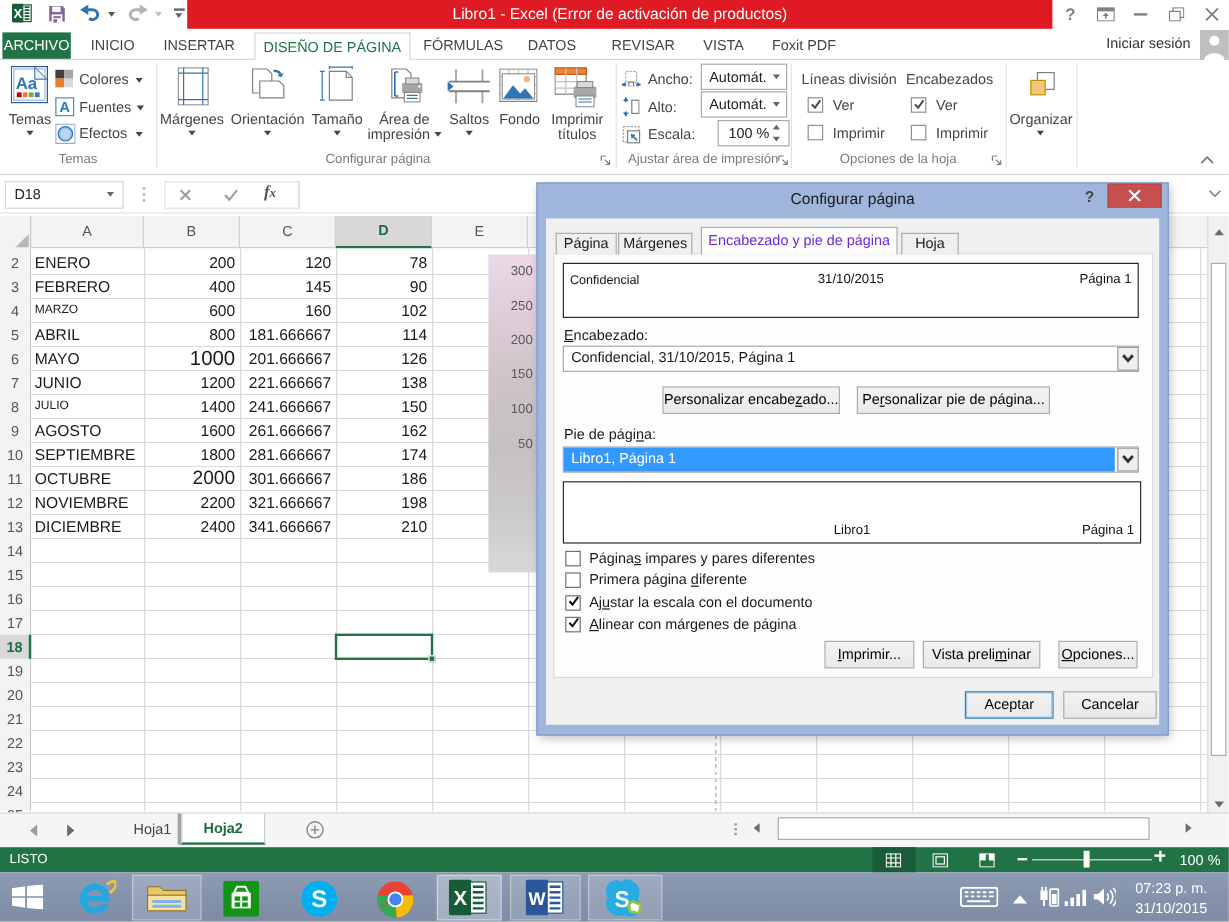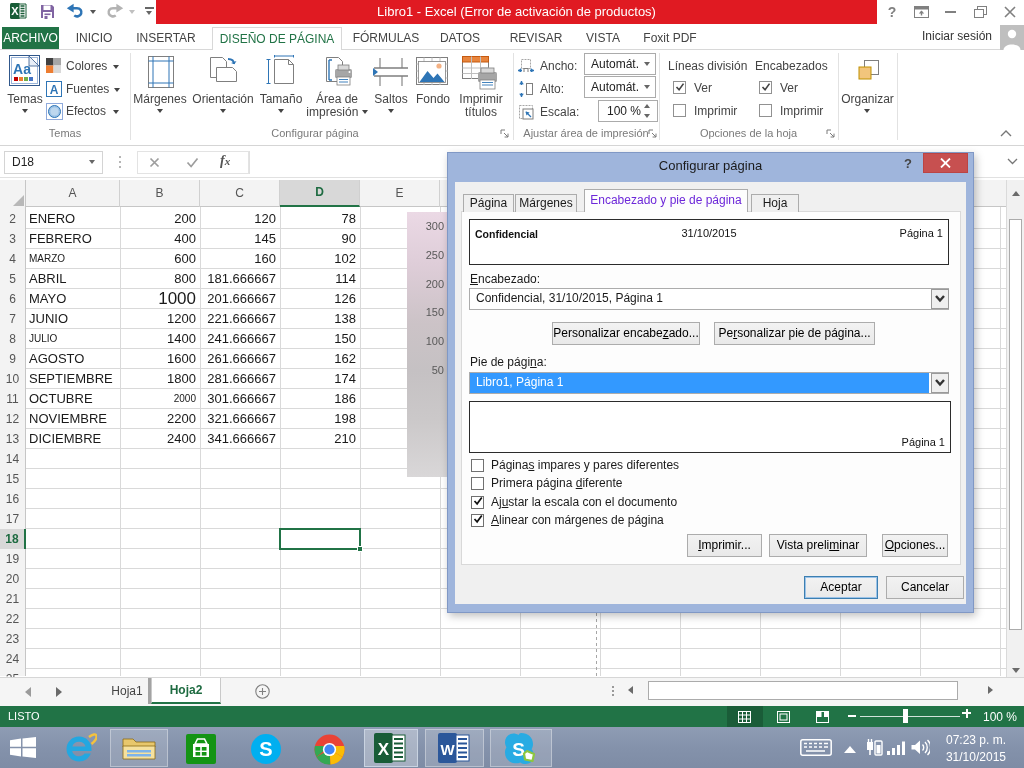--- a/index.html
+++ b/index.html
@@ -350,21 +350,21 @@
 <div class="a" style="left:280px;top:329px;width:76px;height:20px;font-size:13px;color:#1a1a1a;line-height:20px;text-align:right">150</div>
 <div class="a" style="left:29px;top:349px;width:88px;height:20px;font-size:13px;color:#1a1a1a;line-height:20px">AGOSTO</div>
 <div class="a" style="left:120px;top:349px;width:76px;height:20px;font-size:13px;color:#1a1a1a;line-height:20px;text-align:right">1600</div>
 <div class="a" style="left:200px;top:349px;width:76px;height:20px;font-size:13px;color:#1a1a1a;line-height:20px;text-align:right">261.666667</div>
 <div class="a" style="left:280px;top:349px;width:76px;height:20px;font-size:13px;color:#1a1a1a;line-height:20px;text-align:right">162</div>
 <div class="a" style="left:29px;top:369px;width:88px;height:20px;font-size:13px;color:#1a1a1a;line-height:20px">SEPTIEMBRE</div>
 <div class="a" style="left:120px;top:369px;width:76px;height:20px;font-size:13px;color:#1a1a1a;line-height:20px;text-align:right">1800</div>
 <div class="a" style="left:200px;top:369px;width:76px;height:20px;font-size:13px;color:#1a1a1a;line-height:20px;text-align:right">281.666667</div>
 <div class="a" style="left:280px;top:369px;width:76px;height:20px;font-size:13px;color:#1a1a1a;line-height:20px;text-align:right">174</div>
 <div class="a" style="left:29px;top:389px;width:88px;height:20px;font-size:13px;color:#1a1a1a;line-height:20px">OCTUBRE</div>
-<div class="a" style="left:120px;top:389px;width:76px;height:20px;font-size:10px;color:#1a1a1a;line-height:20px;text-align:right">2000</div>
+<div class="a" style="left:120px;top:389px;width:76px;height:20px;font-size:16px;color:#1a1a1a;line-height:20px;text-align:right">2000</div>
 <div class="a" style="left:200px;top:389px;width:76px;height:20px;font-size:13px;color:#1a1a1a;line-height:20px;text-align:right">301.666667</div>
 <div class="a" style="left:280px;top:389px;width:76px;height:20px;font-size:13px;color:#1a1a1a;line-height:20px;text-align:right">186</div>
 <div class="a" style="left:29px;top:409px;width:88px;height:20px;font-size:13px;color:#1a1a1a;line-height:20px">NOVIEMBRE</div>
 <div class="a" style="left:120px;top:409px;width:76px;height:20px;font-size:13px;color:#1a1a1a;line-height:20px;text-align:right">2200</div>
 <div class="a" style="left:200px;top:409px;width:76px;height:20px;font-size:13px;color:#1a1a1a;line-height:20px;text-align:right">321.666667</div>
 <div class="a" style="left:280px;top:409px;width:76px;height:20px;font-size:13px;color:#1a1a1a;line-height:20px;text-align:right">198</div>
 <div class="a" style="left:29px;top:429px;width:88px;height:20px;font-size:13px;color:#1a1a1a;line-height:20px">DICIEMBRE</div>
 <div class="a" style="left:120px;top:429px;width:76px;height:20px;font-size:13px;color:#1a1a1a;line-height:20px;text-align:right">2400</div>
 <div class="a" style="left:200px;top:429px;width:76px;height:20px;font-size:13px;color:#1a1a1a;line-height:20px;text-align:right">341.666667</div>
 <div class="a" style="left:280px;top:429px;width:76px;height:20px;font-size:13px;color:#1a1a1a;line-height:20px;text-align:right">210</div>
@@ -394,21 +394,21 @@
     </svg>
 <div class="a" style="left:455px;top:182px;width:511px;height:422px;background:#F0F0F0"></div>
 
 <div class="a" style="left:461px;top:211px;width:500px;height:354px;background:#FDFDFD;border:1px solid #D9D9D9;box-sizing:border-box"></div>
 <div class="a" style="left:463px;top:194px;width:51px;height:18px;background:#EFEFEF;border:1px solid #ACACAC;border-bottom:none;box-sizing:border-box;font-size:12px;text-align:center;line-height:17px;color:#1A1A1A">Página</div>
 <div class="a" style="left:515px;top:194px;width:62px;height:18px;background:#EFEFEF;border:1px solid #ACACAC;border-bottom:none;box-sizing:border-box;font-size:12px;text-align:center;line-height:17px;color:#1A1A1A">Márgenes</div>
 <div class="a" style="left:584px;top:189px;width:164px;height:23px;background:#FDFDFD;border:1px solid #ACACAC;border-bottom:none;box-sizing:border-box;font-size:12px;text-align:center;line-height:20px;color:#6d28d9">Encabezado y pie de página</div>
 <div class="a" style="left:751px;top:194px;width:48px;height:18px;background:#EFEFEF;border:1px solid #ACACAC;border-bottom:none;box-sizing:border-box;font-size:12px;text-align:center;line-height:17px;color:#1A1A1A">Hoja</div>
 
 <div class="a" style="left:469px;top:219px;width:480px;height:46px;background:#fff;border:1px solid #2b2b2b;box-sizing:border-box"></div>
-<div class="a" style="left:475px;top:228px;font-size:10.5px;font-weight:bold;color:#111">Confidencial</div>
+<div class="a" style="left:475px;top:228px;font-size:10.5px;font-weight:normal;color:#111">Confidencial</div>
 <div class="a" style="left:469px;top:227px;width:480px;text-align:center;font-size:11px;color:#111">31/10/2015</div>
 <div class="a" style="left:800px;top:227px;width:143px;text-align:right;font-size:11px;color:#111">Página 1</div>
 <div class="a" style="left:470px;top:272px;font-size:12px;color:#1A1A1A"><u>E</u>ncabezado:</div>
 <div class="a" style="left:469px;top:288px;width:480px;height:22px;background:#fff;border:1px solid #ACACAC;box-sizing:border-box"></div>
 <div class="a" style="left:476px;top:291px;font-size:12px;color:#1A1A1A">Confidencial, 31/10/2015, Página 1</div>
 <div class="a" style="left:931px;top:289px;width:18px;height:20px;background:#EFEFEF;border:1px solid #9A9A9A;box-sizing:border-box"></div>
 <svg class="a" style="left:934px;top:294px" width="12" height="10" viewBox="0 0 12 10">
       <path d="M2 2 L6 6.5 L10 2" fill="none" stroke="#333" stroke-width="2.4"></path>
     </svg>
 
@@ -418,20 +418,21 @@
 
 <div class="a" style="left:469px;top:372px;width:480px;height:22px;background:#fff;border:1px solid #ACACAC;box-sizing:border-box"></div>
 <div class="a" style="left:470px;top:373px;width:459px;height:20px;background:#3399FF"></div>
 <div class="a" style="left:476px;top:375px;font-size:12px;color:#fff">Libro1, Página 1</div>
 <div class="a" style="left:931px;top:373px;width:18px;height:20px;background:#EFEFEF;border:1px solid #9A9A9A;box-sizing:border-box"></div>
 <svg class="a" style="left:934px;top:378px" width="12" height="10" viewBox="0 0 12 10">
       <path d="M2 2 L6 6.5 L10 2" fill="none" stroke="#333" stroke-width="2.4"></path>
     </svg>
 
 <div class="a" style="left:469px;top:401px;width:482px;height:52px;background:#fff;border:1px solid #2b2b2b;box-sizing:border-box"></div>
+<div class="a" style="left:469px;top:436px;width:482px;text-align:center;font-size:11px;color:#111">Libro1</div>
 <div class="a" style="left:800px;top:436px;width:145px;text-align:right;font-size:11px;color:#111">Página 1</div>
 
 <div class="a" style="left:471px;top:459px;width:13px;height:13px;border:1px solid #707070;background:#fff;box-sizing:border-box"></div>
 <div class="a" style="left:491px;top:458px;font-size:12px;color:#1A1A1A">Página<u>s</u> impares y pares diferentes</div>
 <div class="a" style="left:471px;top:477px;width:13px;height:13px;border:1px solid #707070;background:#fff;box-sizing:border-box"></div>
 <div class="a" style="left:491px;top:476px;font-size:12px;color:#1A1A1A">Primera página <u>d</u>iferente</div>
 <div class="a" style="left:471px;top:496px;width:13px;height:13px;border:1px solid #707070;background:#fff;box-sizing:border-box"></div>
 <svg class="a" style="left:472px;top:495px" width="12" height="12" viewBox="0 0 12 12">
       <path d="M2.5 6 l2.6 2.8 L9.8 2.4" stroke="#111" stroke-width="1.7" fill="none"></path>
     </svg>

